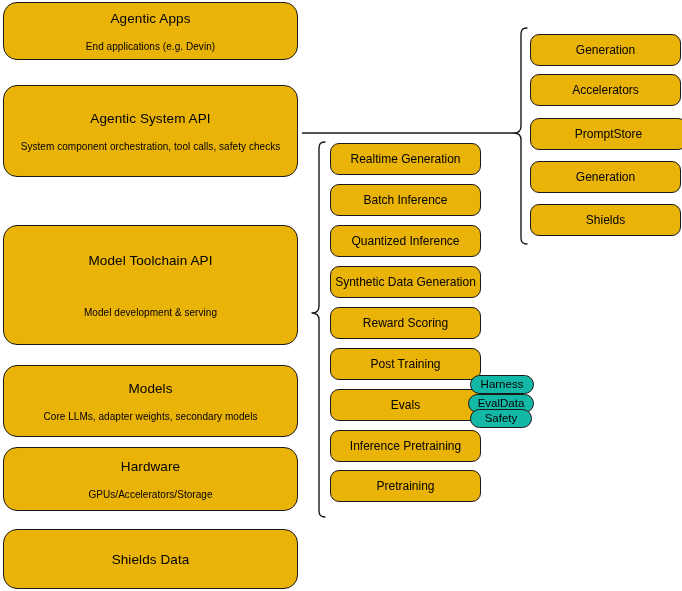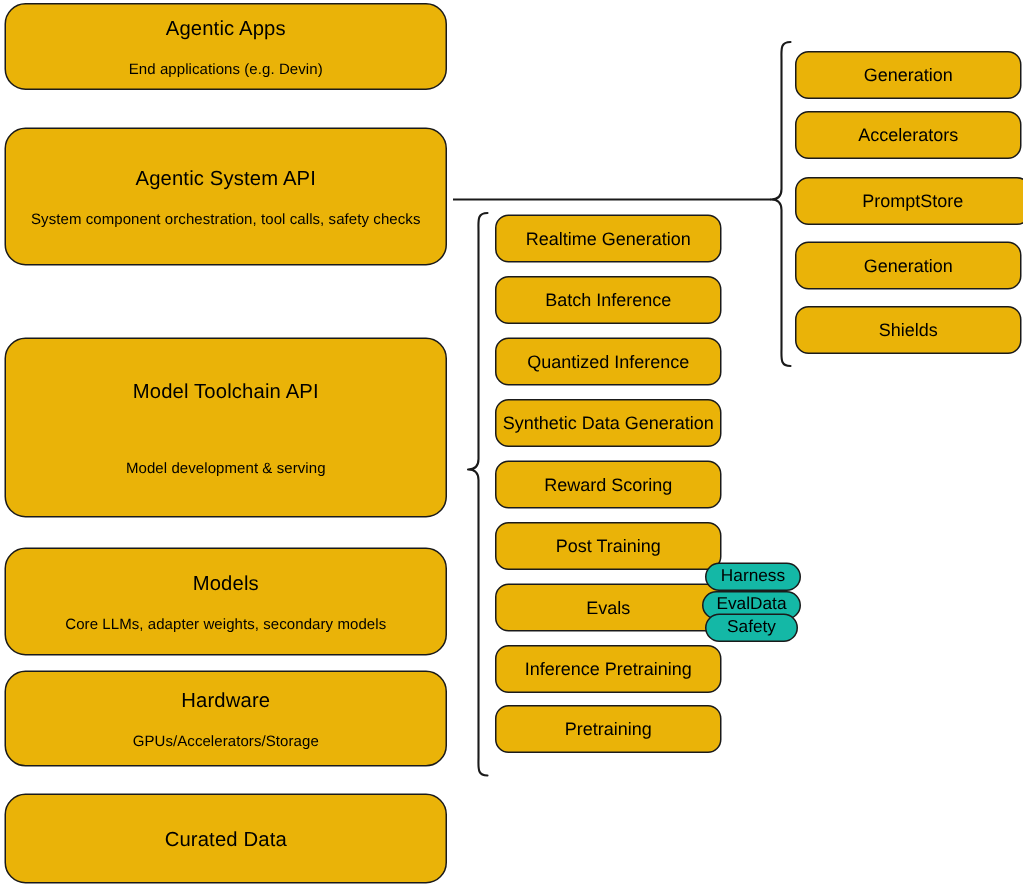--- a/index.html
+++ b/index.html
@@ -93,21 +93,21 @@
     <div class="title">Models</div>
     <div class="sub">Core LLMs, adapter weights, secondary models</div>
   </div>
 
   <div class="node layer" style="left:3px;top:447px;width:295px;height:64px;">
     <div class="title">Hardware</div>
     <div class="sub">GPUs/Accelerators/Storage</div>
   </div>
 
   <div class="node layer" style="left:3px;top:529px;width:295px;height:60px;">
-    <div class="title">Curated Data</div>
+    <div class="title">Shields Data</div>
   </div>
 
   <div class="node chip" style="left:330px;top:143px;width:151px;height:32px;">
     <span>Realtime Generation</span>
   </div>
   <div class="node chip" style="left:330px;top:184px;width:151px;height:32px;">
     <span>Batch Inference</span>
   </div>
   <div class="node chip" style="left:330px;top:225px;width:151px;height:32px;">
     <span>Quantized Inference</span>

